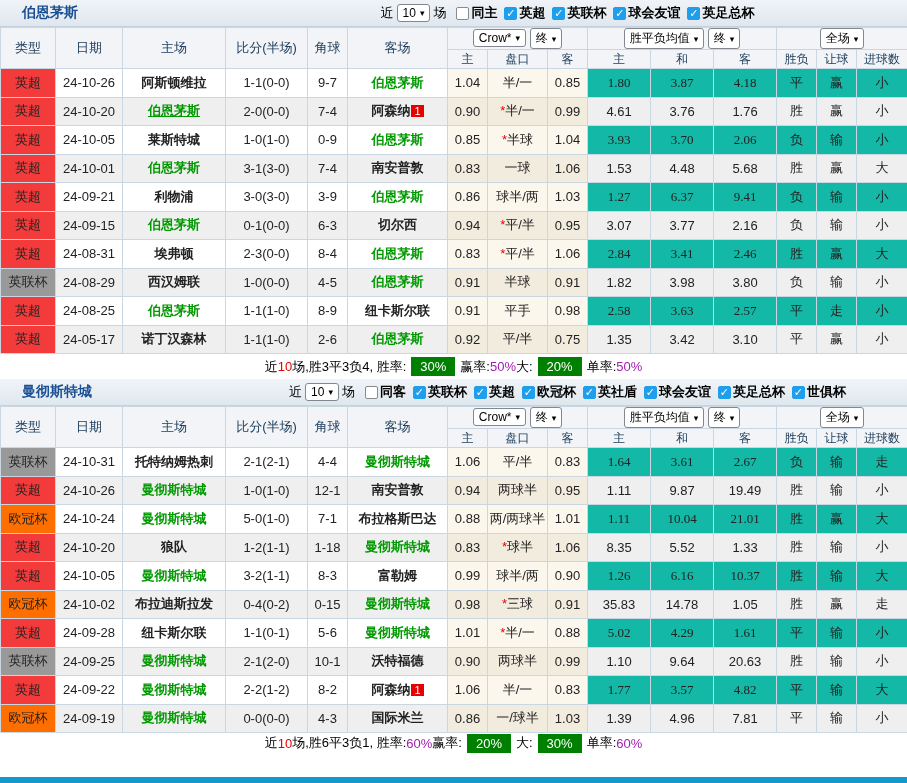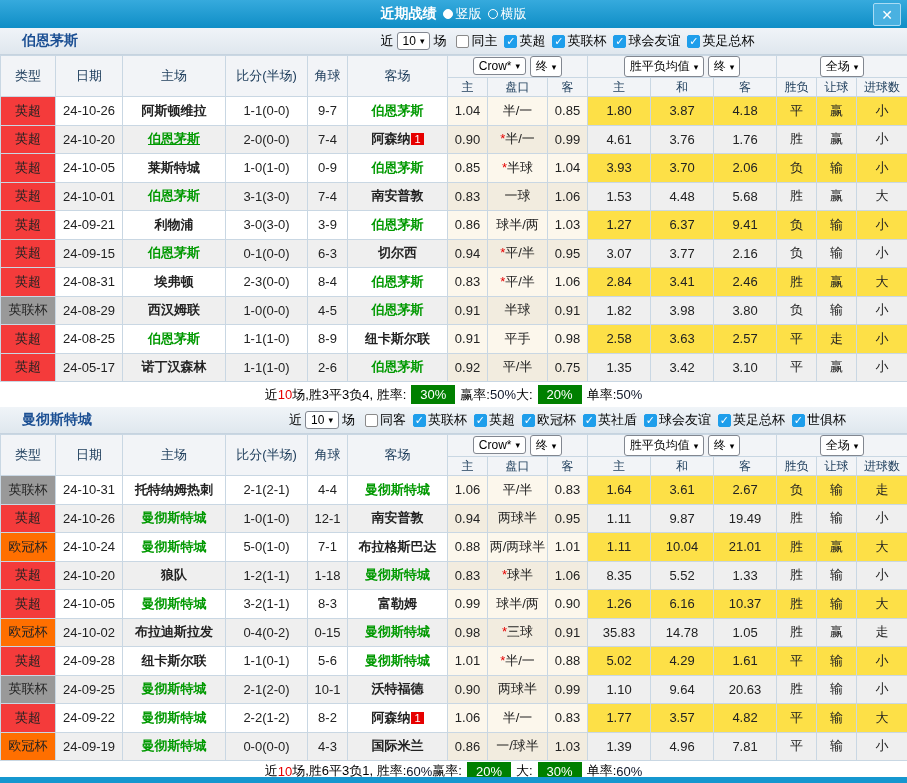--- a/index.html
+++ b/index.html
@@ -24,76 +24,62 @@
   .team-name { width:225px; padding-left:22px; font-weight:bold; color:#1b4f93; font-size:14px; box-sizing:border-box; }
   .filters { flex:1; display:flex; align-items:center; justify-content:center; font-size:13px; color:#000; }
   .flbl { margin:0 3px; }
   .selbox { display:inline-flex; align-items:center; background:#fff; border:1px solid #828790;
     border-radius:3px; padding:1px 5px; font-size:12px; gap:4px; color:#000; cursor:pointer; }
   .selbox .arr { font-size:9px; font-style:normal; }
   .cb { width:13px; height:13px; display:inline-flex; align-items:center; justify-content:center;
     border-radius:2px; font-size:11px; margin-left:7px; box-sizing:border-box; cursor:pointer; }
   .cb.on { background:#1e9eeb; border:1px solid #1e9eeb; color:#fff; }
   .cb.off { background:#fff; border:1px solid #8a8a8a; color:transparent; }
-  .cb-label { margin-left:2px; }
+  .cb-label { margin-left:2px;font-weight:bold; }
 
   
   table.grid { width:907px; table-layout:fixed; border-collapse:collapse; font-size:12px; }
   .grid th, .grid td { border:1px solid #c9d7e3; text-align:center; padding:0;
     overflow:hidden; white-space:nowrap; }
   .grid thead th { background:#f2f4f7; color:#21405e; font-weight:normal; font-size:13px; }
   .grid tr.h1 th { height:21px; }
   .grid tr.h2 th { height:18px; font-size:12px; }
   .hsel { background:#f2f4f7; }
   .grid tbody td { height:27.5px; font-size:13px; color:#222; }
   tr.odd td { background:#fff; }
   tr.even td { background:#efefef; }
   tr.odd td.cream { background:#fcf7ec; }
   tr.even td.cream { background:#f2ecdf; }
-  tr.odd td.bluecol { background:#fde047; }
+  tr.odd td.bluecol { background:#14b8a6;font-family:Liberation Serif, serif; }
   tr.even td.bluecol { background:#efefef; }
   td.typecell { color:#fff; font-size:12px; }
   .greenteam { color:#009900; }
   .u { text-decoration:underline; }
   td.score { color:#e60000; }
   td.avg { color:#4a7298; }
   td.hcap { color:#2e5fa8; }
   .star { color:#e60000; }
   .c-red { color:#e60000; } .c-blue { color:#2020cc; } .c-green { color:#008800; }
   .badge { background:#e60000; color:#fff; font-size:11px; padding:0 3px; margin-left:1px; }
   .teamlink { cursor:pointer;font-weight:bold; }
 
   
   .summary { display:flex; align-items:center; justify-content:center; font-size:13px; color:#000; }
   .summary.s0 { height:25px; }
   .summary.s1 { height:20px; }
   .seg-g { background:#008000; color:#fff; padding:2px 9px; margin:0 5px; }
-  .seg-r { color:#e60000; } .seg-b { color:#0f172a; }
+  .seg-r { color:#e60000; } .seg-b { color:#a21caf; }
 
   .bottom-strip { position:absolute; left:0; bottom:0; width:907px; height:6px; background:#1697cf; }
 </style>
 </head>
 <body>
 
 <div class="window">
 
-  <div class="titlebar">
-    <div class="title-group">
-      <span class="win-title">近期战绩</span>
-      <span class="radio-opt">
-        <span class="rdot on"></span>
-        <span>竖版</span>
-      </span>
-      <span class="radio-opt">
-        <span class="rdot"></span>
-        <span>横版</span>
-      </span>
-    </div>
-    <div class="close-btn">✕</div>
-  </div>
 
   <div class="filterbar">
     <div class="team-name">伯恩茅斯</div>
     <div class="filters">
         <span class="flbl">近</span>
         <span class="selbox">
           <span>10</span>
           <b class="arr">▾</b>
         </span>
         <span class="flbl">场</span>

